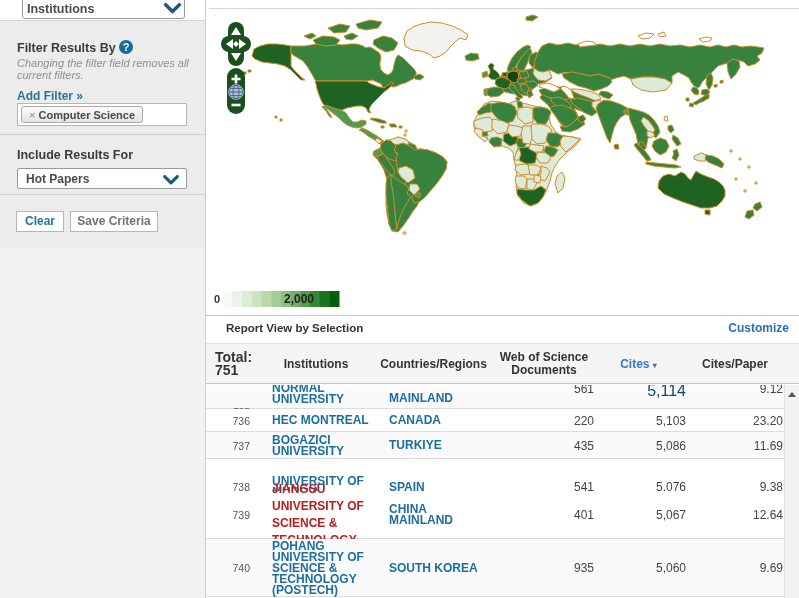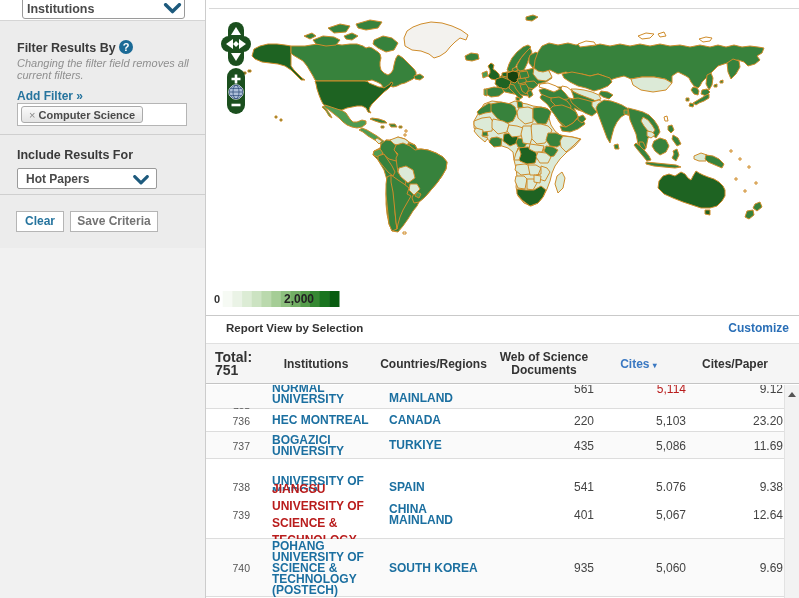--- a/index.html
+++ b/index.html
@@ -21,21 +21,21 @@
         <text x="7" y="11" text-anchor="middle" font-size="11" font-weight="bold" fill="#fff">?</text>
       </svg>
   </div>
   <div class="abs" style="left:17px;top:58px;width:178px;font-size:11px;font-style:italic;color:#8f8f8f;line-height:11.5px;">Changing the filter field removes all current filters.</div>
   <div class="abs" style="left:17px;top:89px;font-size:12px;font-weight:bold;color:#26749e;">Add Filter »</div>
   <div class="abs" style="left:17px;top:103px;width:170px;height:23px;background:#fff;border:1px solid #b5b5b5;">
     <div class="abs" style="left:3px;top:2px;height:17px;padding:0 7px;border:1px solid #aaa;border-radius:3px;background:linear-gradient(#fafafa,#e4e4e4);font-size:11px;font-weight:bold;color:#4a4a4a;line-height:16px;"><span style="color:#8a8a8a;font-weight:normal;">×</span> Computer Science</div>
   </div>
   <div class="abs" style="left:0;top:134px;width:205px;height:1px;background:#cfcfcf;"></div>
   <div class="abs" style="left:17px;top:148px;font-size:12.5px;font-weight:bold;color:#3a3a3a;">Include Results For</div>
-  <div class="abs" style="left:17px;top:168px;width:140px;height:21px;background:#fff;border:1px solid #9a9a9a;border-radius:2px;">
+  <div class="abs" style="left:17px;top:168px;width:170px;height:21px;background:#fff;border:1px solid #9a9a9a;border-radius:2px;">
     <span class="abs" style="left:8px;top:3px;font-size:12px;font-weight:bold;color:#4a4a4a;">Hot Papers</span>
     <svg class="abs" style="right:6px;top:6px;" width="18" height="11" viewBox="0 0 22 14">
         <path d="M3 2 L11 10 L19 2" fill="none" stroke="#1d5a7d" stroke-width="4" stroke-linecap="round" stroke-linejoin="round"></path>
       </svg>
   </div>
   <div class="abs" style="left:0;top:194px;width:205px;height:1px;background:#cfcfcf;"></div>
   <div class="abs" style="left:16px;top:211px;width:48px;height:21px;background:#fff;border:1px solid #b5b5b5;font-size:12px;font-weight:bold;color:#26749e;text-align:center;line-height:19px;">Clear</div>
   <div class="abs" style="left:70px;top:211px;width:88px;height:21px;background:#fff;border:1px solid #b5b5b5;font-size:12px;font-weight:bold;color:#737373;text-align:center;line-height:19px;">Save Criteria</div>
 </div>
 
@@ -243,21 +243,21 @@
   <div class="abs" style="left:288px;top:7px;width:100px;font-size:12px;font-weight:bold;color:#333;text-align:center;line-height:13px;">Web of Science<br>Documents</div>
   <div class="abs" style="left:395px;top:13px;width:75px;font-size:12px;font-weight:bold;color:#3a78c2;text-align:center;">Cites <span style="font-size:8px;">▾</span></div>
   <div class="abs" style="left:484px;top:13px;width:90px;font-size:12px;font-weight:bold;color:#333;text-align:center;">Cites/Paper</div>
 </div>
 <div class="abs" style="left:206px;top:385px;width:578px;height:213px;overflow:hidden;background:#fff;">
 <div class="abs" style="left:0;top:0;width:578px;height:24px;background:#fafafa;border-bottom:1px solid #ddd;">
   <div class="abs" style="left:14px;top:-3px;width:30px;text-align:right;font-size:10px;color:#555;margin-top:25px;">735</div>
   <div class="abs" style="left:66px;top:-2px;width:112px;font-size:12px;font-weight:bold;color:#1b6fa0;line-height:11px;">NORMAL<br>UNIVERSITY</div>
   <div class="abs" style="left:183px;top:6px;width:100px;font-size:12px;font-weight:bold;color:#1b6fa0;">MAINLAND</div>
   <div class="abs" style="left:308px;top:-3px;width:80px;text-align:right;font-size:12px;color:#444;">561</div>
-  <div class="abs" style="left:400px;top:-3px;width:80px;text-align:right;font-size:12px;color:#b91c1c;">5,114</div>
+  <div class="abs" style="left:400px;top:-3px;width:80px;text-align:right;font-size:16px;color:#0c4a6e;">5,114</div>
   <div class="abs" style="left:497px;top:-3px;width:80px;text-align:right;font-size:12px;color:#444;">9.12</div>
 </div>
 <div class="abs" style="left:0;top:24px;width:578px;height:23px;background:#ffffff;border-bottom:1px solid #ddd;">
   <div class="abs" style="left:14px;top:0;width:30px;height:23px;display:flex;align-items:center;justify-content:flex-end;font-size:10.5px;color:#555;">736</div>
   <div class="abs" style="left:183px;top:0;width:105px;height:23px;display:flex;align-items:center;font-size:12px;font-weight:bold;color:#1b6fa0;line-height:11px;">CANADA</div>
   <div class="abs" style="left:66px;top:0;width:112px;height:23px;display:flex;align-items:center;font-size:12px;font-weight:bold;color:#1b6fa0;line-height:11px;">HEC MONTREAL</div>
   <div class="abs" style="left:308px;top:0;width:80px;height:23px;display:flex;align-items:center;justify-content:flex-end;font-size:12px;color:#444;">220</div>
   <div class="abs" style="left:400px;top:0;width:80px;height:23px;display:flex;align-items:center;justify-content:flex-end;font-size:12px;color:#444;">5,103</div>
   <div class="abs" style="left:497px;top:0;width:80px;height:23px;display:flex;align-items:center;justify-content:flex-end;font-size:12px;color:#444;">23.20</div>
 </div>

